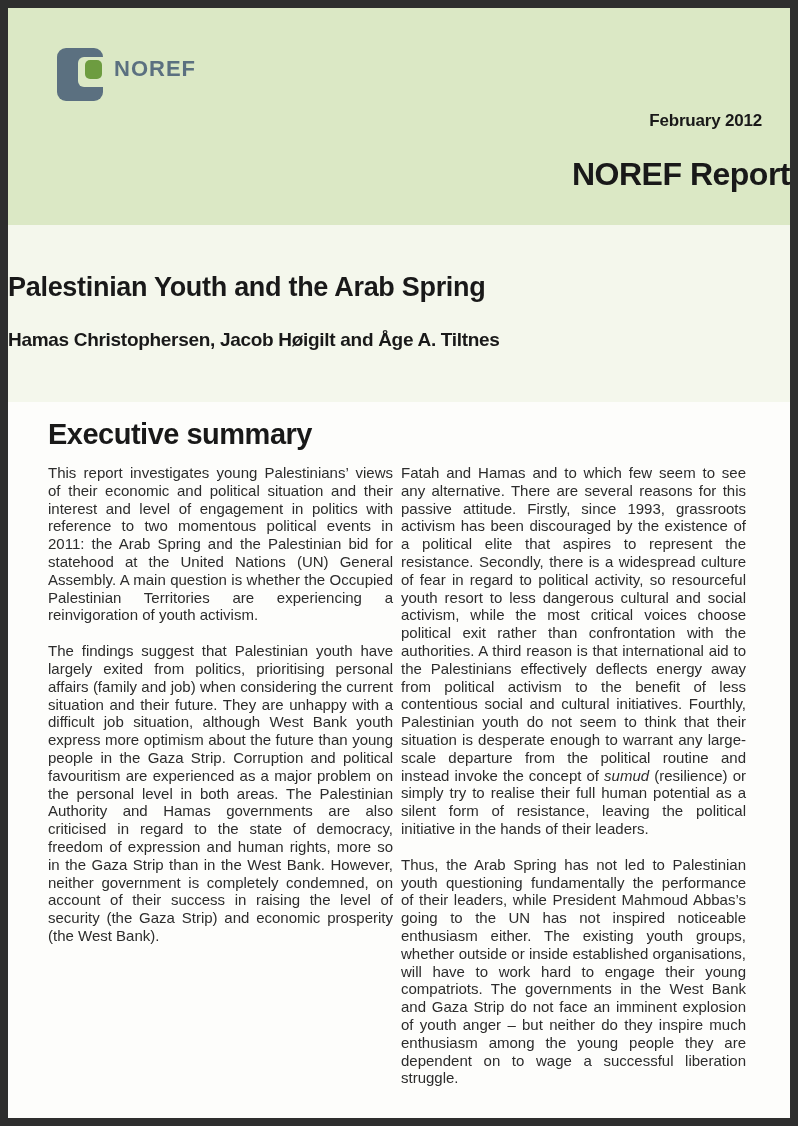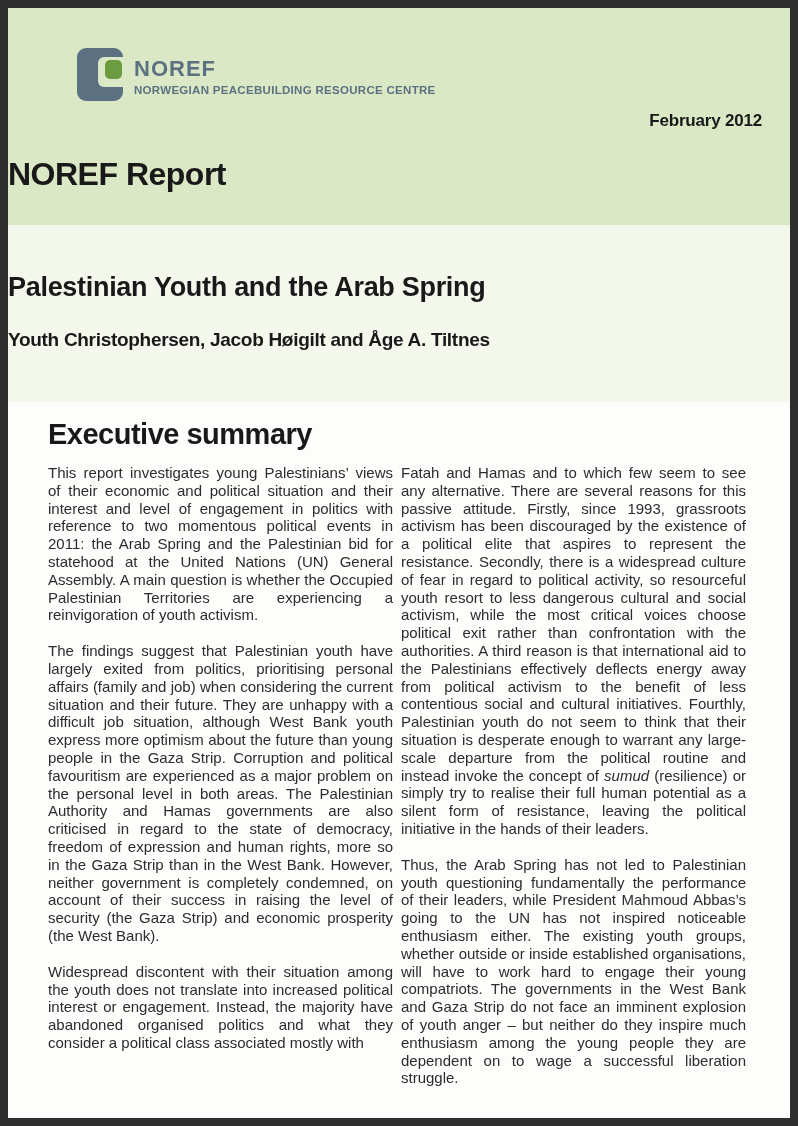--- a/index.html
+++ b/index.html
@@ -27,21 +27,21 @@
     overflow:hidden;
   }
   
   .band-green{
     position:relative;
     height:217px;
     background:var(--band-green);
   }
   .logo{
     position:absolute;left:49px;top:40px;
-    display:flex;align-items:flex-start;margin-left:20px;
+    display:flex;align-items:flex-start;
   }
   .logo-mark{
     position:relative;
     width:46px;height:53px;
     background:var(--slate);
     border-radius:9px;
     margin-right:11px;
     flex:0 0 auto;
   }
   .logo-notch{
@@ -64,21 +64,21 @@
     font-size:11.5px;font-weight:bold;color:var(--slate);
     letter-spacing:0.3px;margin-top:4px;white-space:nowrap;
   }
   .issue-date{
     position:absolute;top:103px;right:28px;
     font-size:17px;font-weight:bold;color:var(--ink);
     letter-spacing:-0.2px;
   }
   .series-title{
     position:absolute;top:148px;left:0;width:100%;
-    text-align:left;
+    text-align:right;
     font-size:32px;font-weight:bold;color:var(--ink);
     letter-spacing:-0.5px;
   }
   
   .band-light{
     height:177px;
     background:var(--band-light);
     text-align:left;
   }
   .report-title{
@@ -118,39 +118,37 @@
 <div class="page">
 
   <header class="band-green">
     <div class="logo">
       <div class="logo-mark">
         <div class="logo-notch"></div>
         <div class="logo-green"></div>
       </div>
       <div class="logo-text">
         <div class="logo-wordmark">NOREF</div>
-        <div class="logo-tagline">NORWEGIAN PEACEBUILDING RESOURCE CENTRE</div>
       </div>
     </div>
     <div class="issue-date">February 2012</div>
     <div class="series-title">NOREF Report</div>
   </header>
 
   <section class="band-light">
     <h1 class="report-title">Palestinian Youth and the Arab Spring</h1>
-    <div class="report-authors">Youth Christophersen, Jacob Høigilt and Åge A. Tiltnes</div>
+    <div class="report-authors">Hamas Christophersen, Jacob Høigilt and Åge A. Tiltnes</div>
   </section>
 
   <main class="content">
     <h2 class="section-heading">Executive summary</h2>
     <div class="columns">
       <div class="col">
         <p>This report investigates young Palestinians’ views of their economic and political situation and their interest and level of engagement in politics with reference to two momentous political events in 2011: the Arab Spring and the Palestinian bid for statehood at the United Nations (UN) General Assembly. A main question is whether the Occupied Palestinian Territories are experiencing a reinvigoration of youth activism.</p>
         <p>The findings suggest that Palestinian youth have largely exited from politics, prioritising personal affairs (family and job) when considering the current situation and their future. They are unhappy with a difficult job situation, although West Bank youth express more optimism about the future than young people in the Gaza Strip. Corruption and political favouritism are experienced as a major problem on the personal level in both areas. The Palestinian Authority and Hamas governments are also criticised in regard to the state of democracy, freedom of expression and human rights, more so in the Gaza Strip than in the West Bank. However, neither government is completely condemned, on account of their success in raising the level of security (the Gaza Strip) and economic prosperity (the West Bank).</p>
-        <p>Widespread discontent with their situation among the youth does not translate into increased political interest or engagement. Instead, the majority have abandoned organised politics and what they consider a political class associated mostly with</p>
       </div>
       <div class="col">
         <p><span>Fatah and Hamas and to which few seem to see any alternative. There are several reasons for this passive attitude. Firstly, since 1993, grassroots activism has been discouraged by the existence of a political elite that aspires to represent the resistance. Secondly, there is a widespread culture of fear in regard to political activity, so resourceful youth resort to less dangerous cultural and social activism, while the most critical voices choose political exit rather than confrontation with the authorities. A third reason is that international aid to the Palestinians effectively deflects energy away from political activism to the benefit of less contentious social and cultural initiatives. Fourthly, Palestinian youth do not seem to think that their situation is desperate enough to warrant any large-scale departure from the political routine and instead invoke the concept of </span><em>sumud</em><span> (resilience) or simply try to realise their full human potential as a silent form of resistance, leaving the political initiative in the hands of their leaders.</span></p>
         <p>Thus, the Arab Spring has not led to Palestinian youth questioning fundamentally the performance of their leaders, while President Mahmoud Abbas’s going to the UN has not inspired noticeable enthusiasm either. The existing youth groups, whether outside or inside established organisations, will have to work hard to engage their young compatriots. The governments in the West Bank and Gaza Strip do not face an imminent explosion of youth anger – but neither do they inspire much enthusiasm among the young people they are dependent on to wage a successful liberation struggle.</p>
       </div>
     </div>
   </main>
 
 </div>
 

